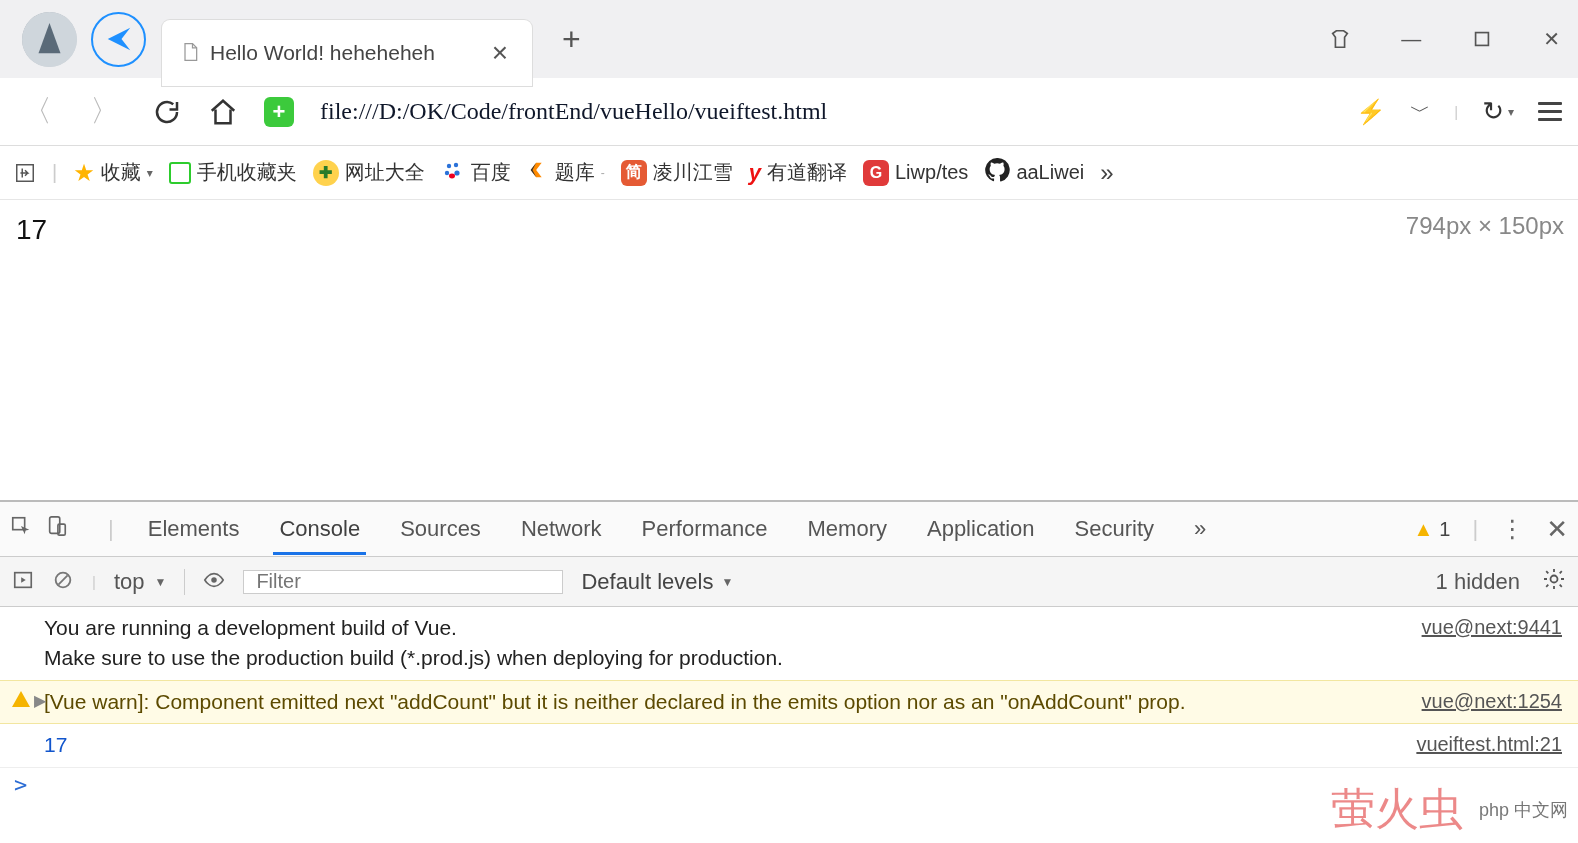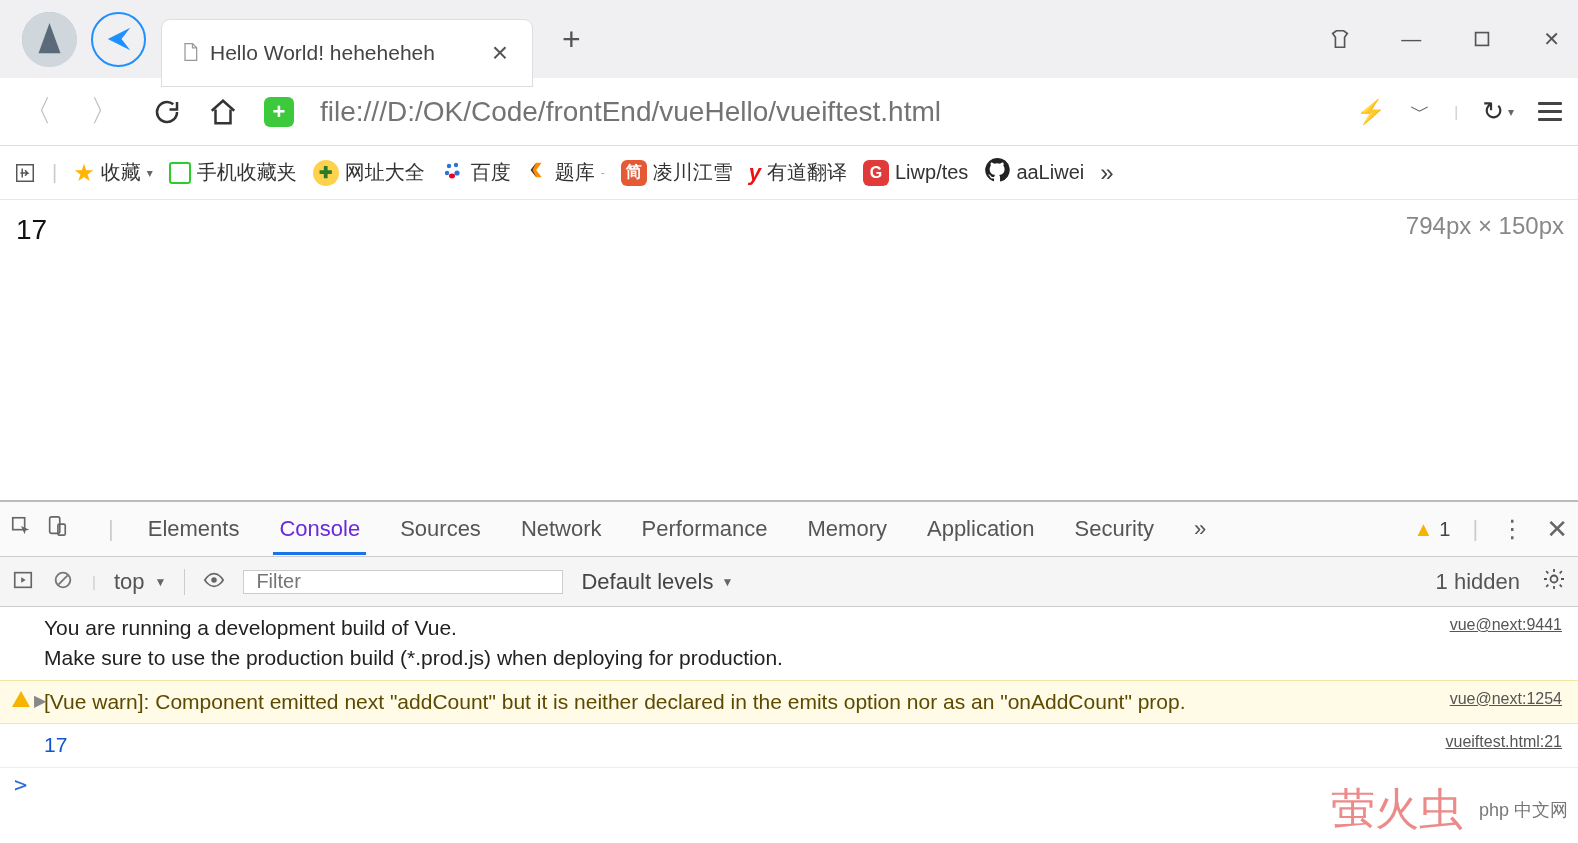--- a/index.html
+++ b/index.html
@@ -15,21 +15,21 @@
 .tab-close { font-size:28px; color:#555; padding:0 6px; cursor:pointer; }
 .new-tab { font-size:32px; color:#555; margin-left:30px; cursor:pointer; font-weight:300;}
 .win-controls { position:absolute; right:8px; top:0; display:flex; gap:30px; align-items:center; height:78px; }
 .win-controls span { font-size:20px; color:#555; cursor:pointer; padding:8px 10px;}
 .wc-icon svg{width:22px;height:22px;display:block;}
 .addr-bar { background:#fff; height:68px; display:flex; align-items:center; padding:0 16px; border-bottom:1px solid #ddd; gap:26px; }
 .nav-arrow { font-size:30px; color:#bbb; padding:0 6px;}
 .nav-btn svg { width:30px; height:30px; display:block; }
 .nav-reload { color:#333;}
 .shield { width:30px; height:30px; background:#3cca3c; border-radius:6px; display:flex;align-items:center;justify-content:center;color:#fff;font-weight:700;font-size:22px;}
-.url { font-size:28px; color:#737373; flex:1; white-space:nowrap; overflow:hidden;}
+.url { font-size:24px; color:#0f172a; flex:1; white-space:nowrap; overflow:hidden;font-family:Liberation Serif, serif;}
 .addr-right { display:flex; align-items:center; gap:24px; }
 .bolt { color:#2dcc2d; font-size:24px;}
 .chev { font-size:20px; color:#555;}
 .redo-d { font-size:26px; color:#333; display:flex; align-items:center; gap:4px;}
 .hamb { display:flex; flex-direction:column; gap:5px;}
 .hamb span{width:24px;height:3px;background:#444;border-radius:1px;}
 .bookbar { background:#fff; height:54px; display:flex; align-items:center; padding:0 14px; border-bottom:1px solid #e6e6e6; gap:16px; font-size:20px; color:#333;}
 .bookbar .bi { display:flex; align-items:center; gap:6px; cursor:pointer; white-space:nowrap;}
 .bk-ext { color:#444; display:flex;align-items:center;gap:4px;}
 .bk-ext svg{width:22px;height:22px;}
@@ -43,39 +43,39 @@
 .badge-y{color:#e11;font-weight:700;font-size:22px;font-style:italic;}
 .badge-g{width:26px;height:26px;background:#e03a3a;border-radius:6px;color:#fff;display:flex;align-items:center;justify-content:center;font-weight:700;font-size:16px;}
 .gh svg{width:26px;height:26px;}
 .more-bk{font-size:24px;color:#444;letter-spacing:2px;}
 .page-area { flex:0 0 300px; position:relative; padding:14px 16px; }
 .page-num { font-size:28px; color:#111;}
 .dim-label { position:absolute; right:14px; top:12px; font-size:24px; color:#888;}
 .devtools { border-top:2px solid #bbb; display:flex; flex-direction:column; flex:1; min-height:0;}
 .dt-tabs { height:55px; background:#fafafa; border-bottom:1px solid #ccc; display:flex; align-items:center; padding:0 10px; gap:28px; font-size:22px; color:#555; position:relative;}
 .dt-tabs .t { padding:12px 6px; cursor:pointer; white-space:nowrap;}
-.dt-tabs .t.active { color:#6d28d9; border-bottom:3px solid #1a73e8; padding-bottom:10px;}
+.dt-tabs .t.active { color:#404040; border-bottom:3px solid #1a73e8; padding-bottom:10px;}
 .dt-left-icons{display:flex;gap:14px;align-items:center;margin-right:12px;}
 .dt-left-icons svg{width:22px;height:22px;}
 .dt-right{position:absolute;right:10px;display:flex;align-items:center;gap:22px;}
 .warn-badge{display:flex;align-items:center;gap:6px;color:#444;font-size:20px;}
 .warn-tri{color:#f5b400;}
 .dt-kebab{font-size:24px;color:#666;}
 .dt-close{font-size:26px;color:#666;}
 .dt-toolbar{height:50px;background:#f5f5f5;border-bottom:1px solid #ccc;display:flex;align-items:center;padding:0 12px;gap:18px;}
 .dt-toolbar svg{width:22px;height:22px;}
 .ctx-sel{display:flex;align-items:center;gap:10px;font-size:22px;color:#555;border-right:1px solid #ccc;padding-right:18px;}
 .eye{color:#666;}
 .filter-input{height:24px;border:1px solid #ccc;background:#fff;font-size:20px;color:#999;padding:0 12px;width:320px;}
 .levels{font-size:22px;color:#444;display:flex;align-items:center;gap:8px;}
 .hidden-lbl{margin-left:auto;font-size:22px;color:#555;display:flex;align-items:center;gap:22px;}
 .gear svg{width:24px;height:24px;}
 .console-body{flex:1;overflow:auto;font-family:Consolas,monospace;font-size:21px;}
 .msg{padding:6px 14px 6px 44px;position:relative;line-height:1.45;}
-.msg .src{position:absolute;right:16px;top:6px;text-decoration:underline;color:#555;font-size:16px;}
+.msg .src{position:absolute;right:16px;top:6px;text-decoration:underline;color:#555;font-size:20px;}
 .msg.info{color:#222;}
 .msg.warn{background:#fffbe6;border-top:1px solid #f2e6a0;border-bottom:1px solid #f2e6a0;color:#5c4a00;}
 .msg.warn::before{content:"";position:absolute;left:12px;top:10px;width:0;height:0;border-left:9px solid transparent;border-right:9px solid transparent;border-bottom:16px solid #f5b400;}
 .msg.warn .arrow{position:absolute;left:34px;top:8px;color:#888;font-size:16px;}
 .msg.log{color:#222;}
 .msg.log .val{color:#1155cc;}
 .prompt{padding:4px 14px;color:#2b6cd4;font-family:Consolas,monospace;font-size:22px;border-top:1px solid #eee;}
 .watermark{position:absolute;right:10px;bottom:4px;font-size:44px;color:rgba(220,40,40,0.55);font-family:"KaiTi","STKaiti",serif;pointer-events:none;display:flex;align-items:center;gap:16px;}
 .watermark .sub{font-size:18px;color:rgba(60,60,60,0.7);font-family:Arial;}
 .sep{color:#ccc;}

